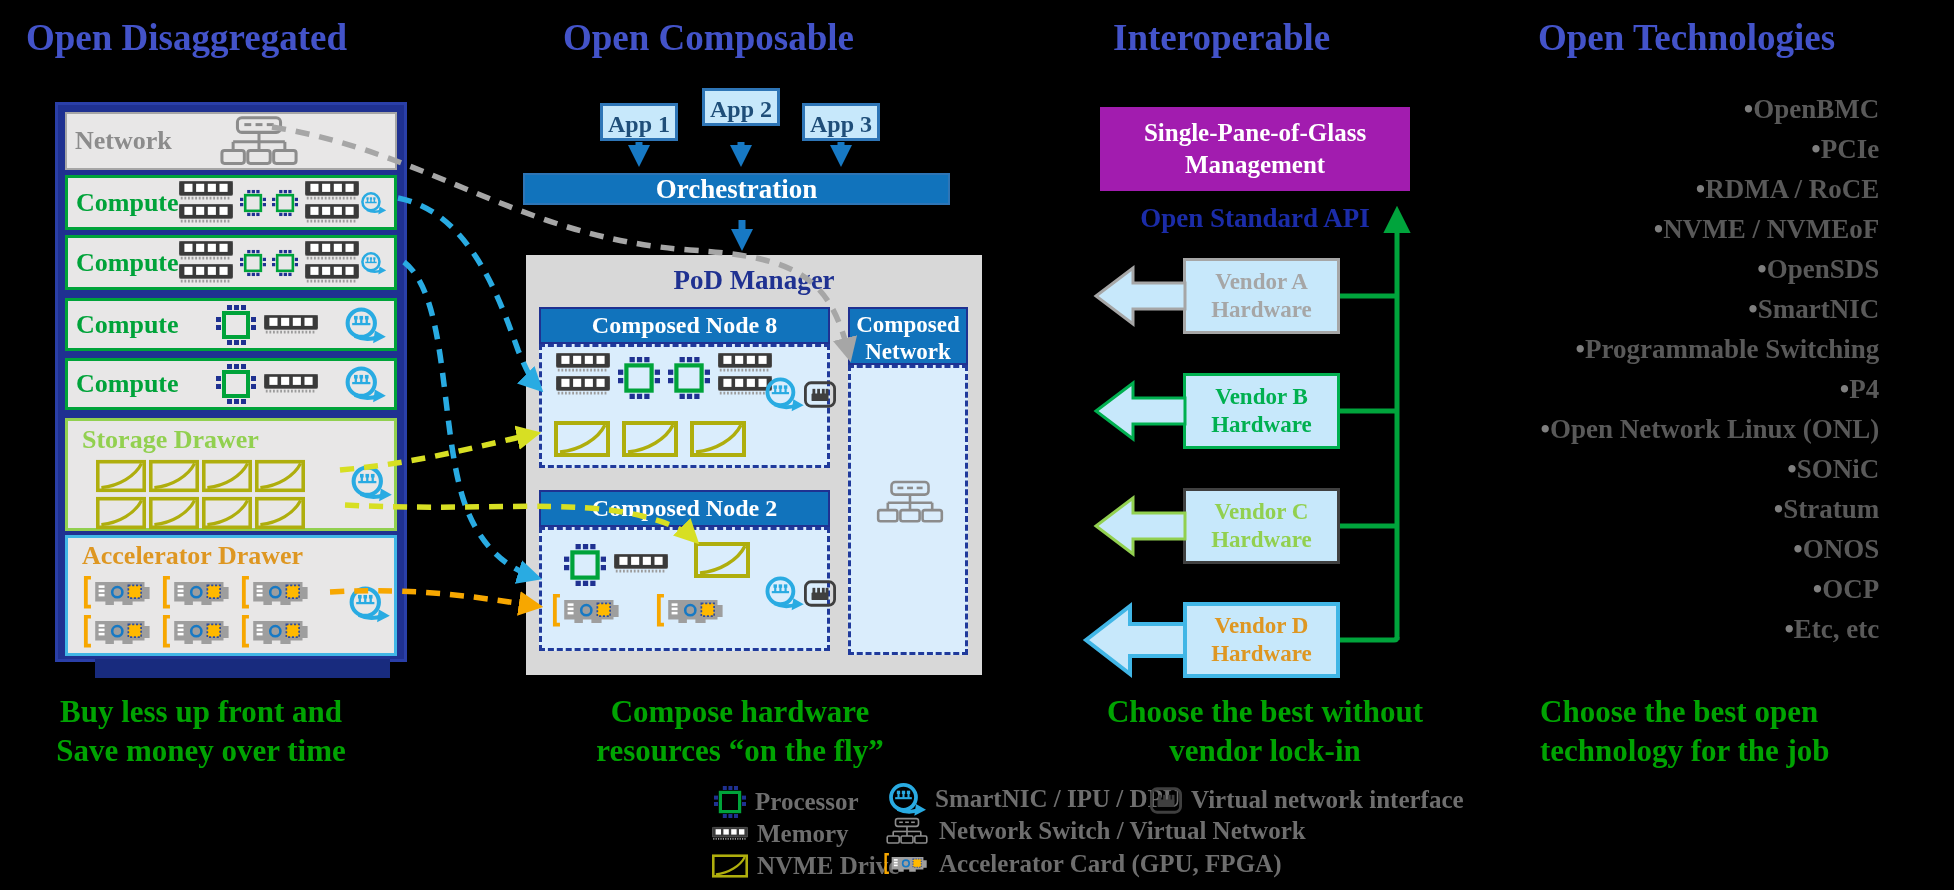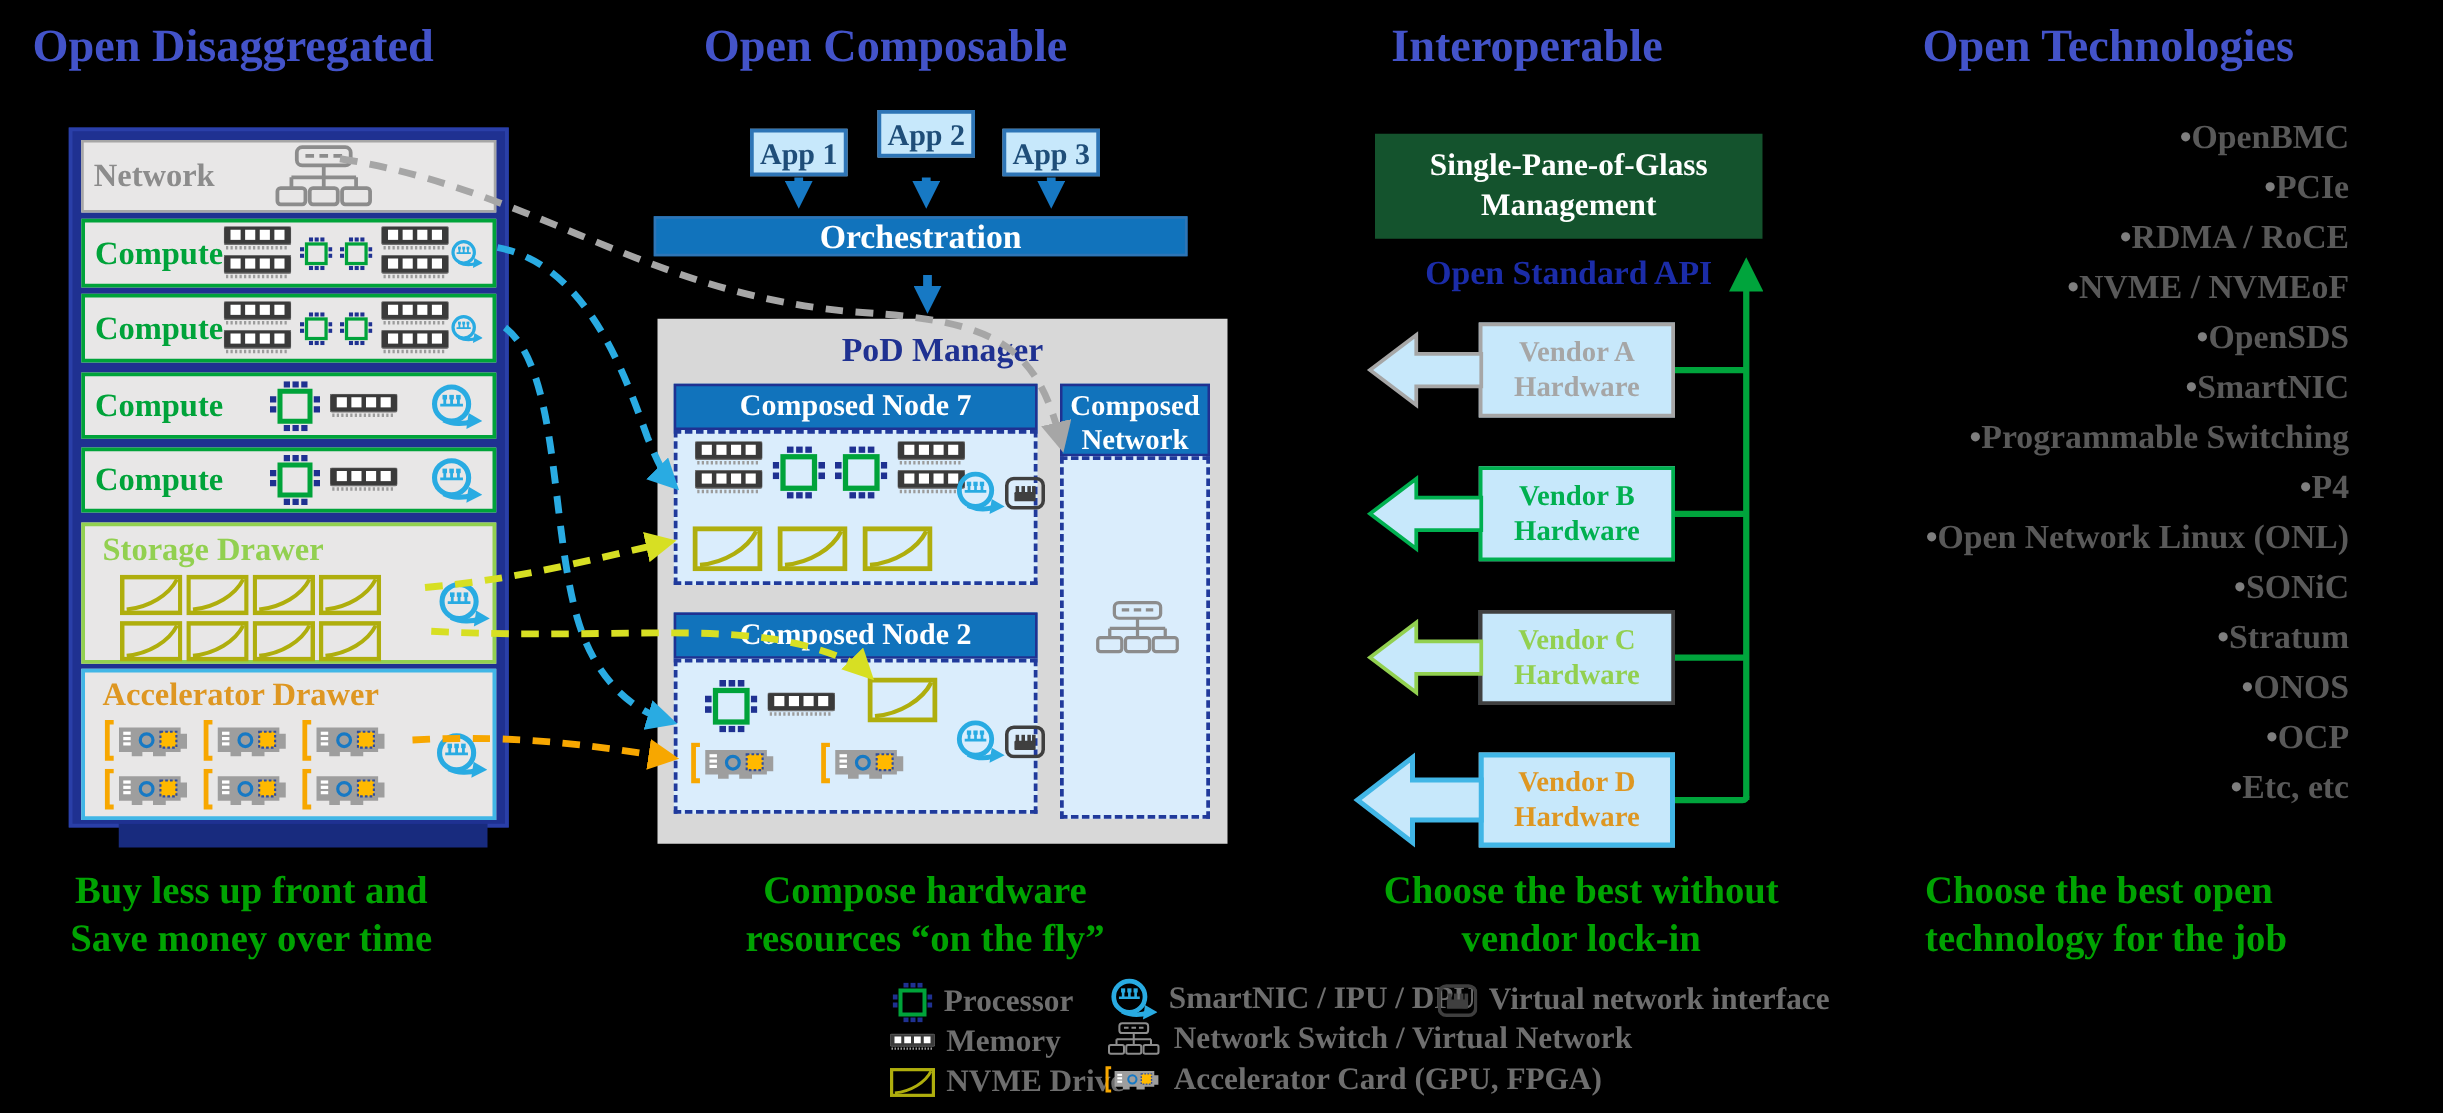--- a/index.html
+++ b/index.html
@@ -32,21 +32,21 @@
            box-sizing:border-box;color:#fff;font-size:24px;font-weight:bold;
            display:flex;align-items:center;justify-content:center;}
   .node-body{position:absolute;background:#DAEDFC;border:3px dashed #203A9B;box-sizing:border-box;}
   #cnet-header{position:absolute;left:848px;top:307px;width:120px;height:58px;background:#1173BC;
            border:2px solid #1F3191;box-sizing:border-box;color:#fff;font-size:23px;font-weight:bold;
            text-align:center;line-height:27px;padding-top:2px;}
   #cnet-body{position:absolute;left:848px;top:365px;width:120px;height:290px;background:#DAEDFC;
            border:3px dashed #203A9B;box-sizing:border-box;}
 
   
-  #mgmt-box{position:absolute;left:1100px;top:107px;width:310px;height:84px;background:#14532d;
+  #mgmt-box{position:absolute;left:1100px;top:107px;width:310px;height:84px;background:#a21caf;
            color:#fff;font-size:25px;font-weight:bold;text-align:center;line-height:32px;padding-top:10px;
            box-sizing:border-box;}
   #api-label{position:absolute;left:1100px;top:203px;width:310px;text-align:center;
            color:#1B2CA8;font-size:27px;font-weight:bold;}
   .vendor-box{position:absolute;left:1183px;width:157px;height:76px;background:#C7E8FB;
            box-sizing:border-box;font-size:23px;font-weight:bold;text-align:center;
            display:flex;flex-direction:column;justify-content:center;line-height:28px;}
   .vendor-a{border:3px solid #A6A6A6;color:#A6A6A6;}
   .vendor-b{border:3px solid #00B050;color:#00B050;}
   .vendor-c{border:3px solid #404040;color:#92D050;}
@@ -323,21 +323,21 @@
     </div>
   <div class="app-box" style="left:802px;top:103px;">
       <span>App 3</span>
     </div>
   <div id="orchestration">Orchestration</div>
 
   <div id="pod-box">
     <div id="pod-title">PoD Manager</div>
   </div>
 
-  <div class="node-header" style="left:539px;top:307px;width:291px;">Composed Node 7</div>
+  <div class="node-header" style="left:539px;top:307px;width:291px;">Composed Node 8</div>
   <div class="node-body" style="left:539px;top:344px;width:291px;height:124px;">
     <span class="dimm-stack abs" style="left:14px;top:6px;">
       <svg class="icon" width="54" height="20">
           <use href="#sym-dimm"></use>
         </svg>
       <svg class="icon" width="54" height="20">
           <use href="#sym-dimm"></use>
         </svg>
       </span>
     <svg class="icon abs" style="left:76px;top:10px;" width="42" height="42">

